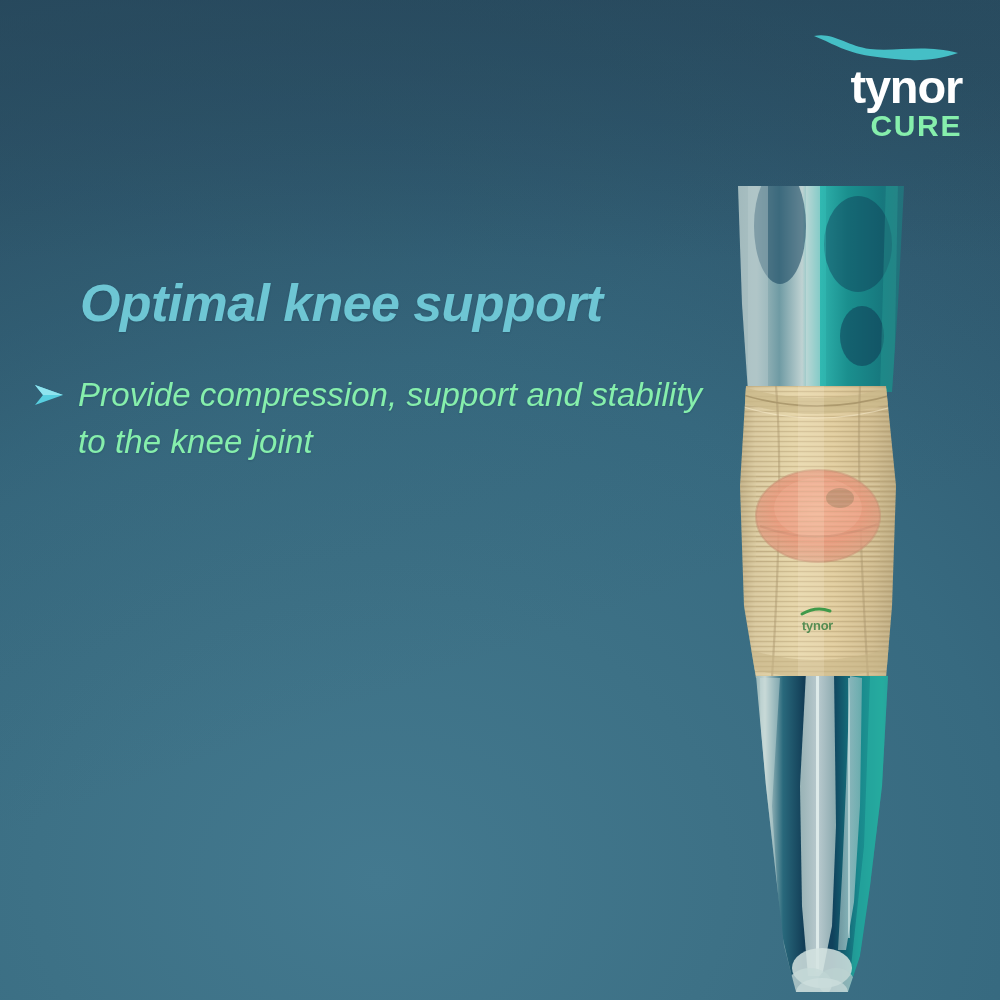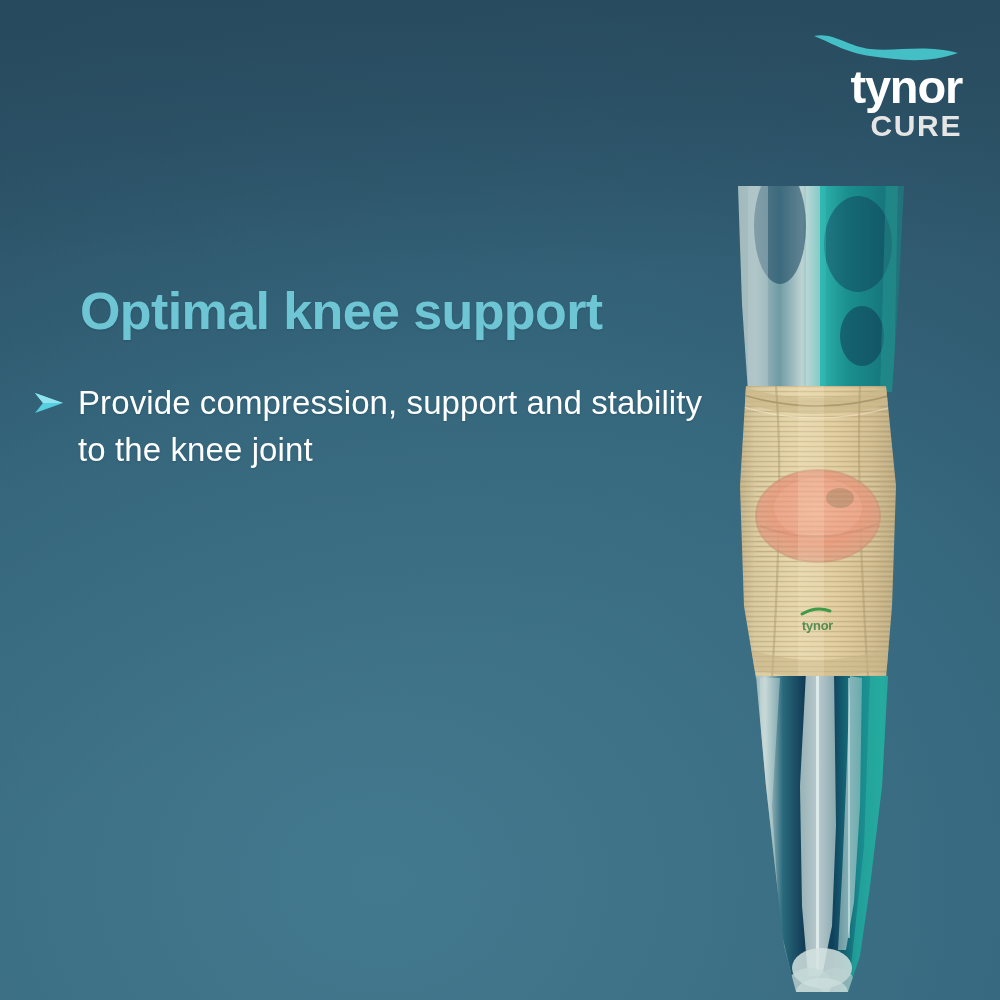--- a/index.html
+++ b/index.html
@@ -34,42 +34,42 @@
   #logo-wordmark {
     display:block;
     font-size:47px; line-height:0.96;
     font-weight:bold; color:#ffffff;
     letter-spacing:-1.2px;
     text-align:right;
   }
   #logo-sub {
     display:block;
     font-size:30px; line-height:1.04;
-    font-weight:bold; color:#e5e5e5;
+    font-weight:bold; color:#86efac;
     letter-spacing:1.6px;
     text-align:right;
     margin-top:1px;
   }
 
   
-  #copy { position:absolute; left:34px; top:282px; width:680px; }
+  #copy { position:absolute; left:34px; top:274px; width:680px;font-style:italic; }
   #headline {
     font-size:52px; font-weight:bold;
     color:#6ec6d4; letter-spacing:-0.6px;
     line-height:1.12;
     margin-left:46px;
     text-shadow:0 1px 2px rgba(20,50,66,0.25);
   }
   #bullets { margin-top:40px; }
   .bullet { display:flex; align-items:flex-start; margin-bottom:34px; }
   .bullet-marker { flex:0 0 44px; padding-top:11px; }
   .bullet-marker svg { display:block; width:30px; height:24px; }
   .bullet-text {
     font-size:33px; line-height:1.42;
-    color:#ffffff; font-weight:normal;
+    color:#86efac; font-weight:normal;
     letter-spacing:0.1px;
     text-shadow:0 1px 2px rgba(20,50,66,0.22);
   }
 
   
   #product { position:absolute; left:710px; top:186px; width:290px; height:814px; }
   #product svg { display:block; width:100%; height:100%; }
   #sleeve-brand {
     position:absolute; left:92px; top:432px;
     font-size:13px; font-weight:bold;

